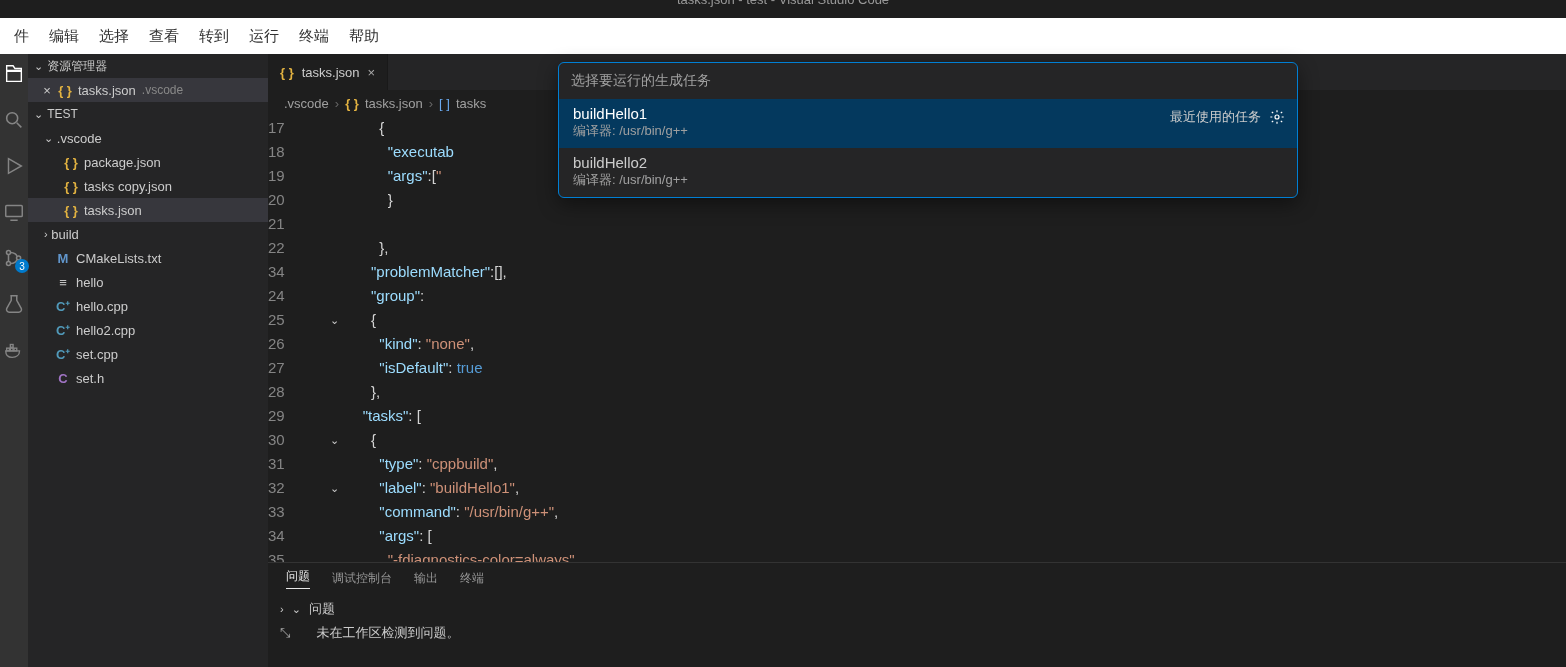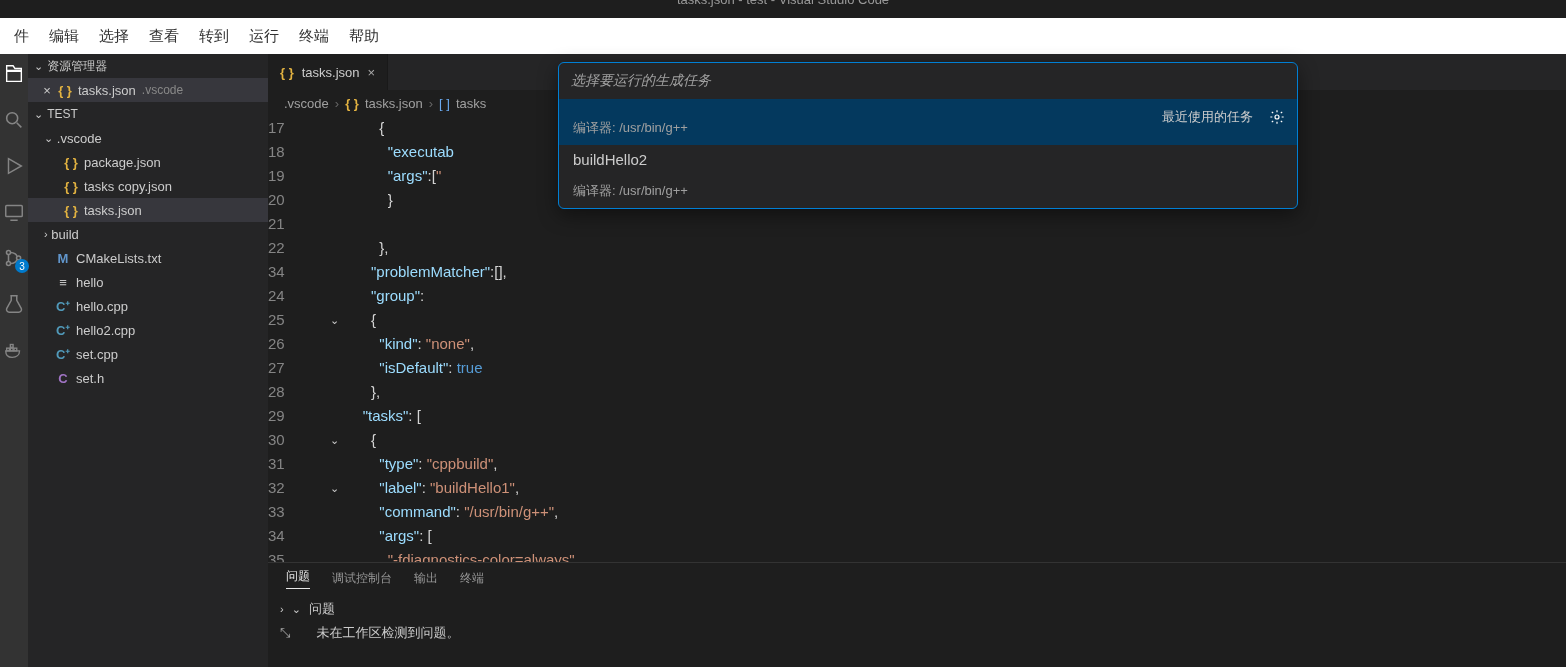--- a/index.html
+++ b/index.html
@@ -50,28 +50,28 @@
 .tok-punc { color: #d4d4d4; }
 .tok-bool { color: #569cd6; }
 
 .panel { height: 105px; background: #1e1e1e; border-top: 1px solid #333; display: flex; flex-direction: column; }
 .panel-tabs { display: flex; gap: 22px; padding: 4px 18px; font-size: 12px; color: #969696; height: 30px; align-items: center; }
 .panel-tabs .ptab.active { color: #e7e7e7; border-bottom: 1px solid #e7e7e7; padding-bottom: 3px; }
 .panel-body { padding: 4px 12px; color: #ccc; font-size: 13px; }
 .panel-body .row { display: flex; align-items: center; gap: 8px; height: 24px; }
 
 .quickinput { position: absolute; top: 62px; left: 558px; width: 740px; background: #252526; border: 1px solid #007fd4; border-radius: 6px; box-shadow: 0 6px 20px rgba(0,0,0,0.45); z-index: 50; overflow: hidden; }
-.quickinput .qi-input { height: 36px; display: flex; align-items: center; padding: 0 12px; color: #a0a0a0; font-size: 14px; border-bottom: 0; font-style: italic; }
+.quickinput .qi-input { height: 36px; display: flex; align-items: center; padding: 0 12px; color: #a0a0a0; font-size: 14px; border-bottom: 0; }
 .qi-list { }
 .qi-item { padding: 6px 14px 8px 14px; font-size: 14px; position: relative; }
 .qi-item.selected { background: #04395e; color: #fff; }
 .qi-item .title { font-size: 15px; color: #ccc; }
 .qi-item.selected .title { color: #fff; }
-.qi-item .desc { font-size: 13px; color: #a0a0a0; margin-top: 14px; }
-.qi-item .badge-text { position: absolute; right: 44px; top: 9px; font-size: 13px; color: #ccc; }
+.qi-item .desc { font-size: 13px; color: #a0a0a0; margin-top: 0; }
+.qi-item .badge-text { position: absolute; right: 36px; top: 9px; font-size: 13px; color: #ccc; }
 .qi-item.selected .gear { position: absolute; right: 12px; top: 10px; color: #fff; }
 
 .ellipsis { color: #ccc; font-size: 16px; letter-spacing: 2px; }
 
 svg { display: block; }
 
 .chev, .chev-r { font-size: 11px; color: #ccc; }
 </style>
 </head>
 <body>
@@ -269,20 +269,21 @@
     </div>
   </div>
 </div>
 
 <div class="quickinput">
   <div class="qi-input">
     <span>选择要运行的生成任务</span>
   </div>
   <div class="qi-list">
     <div class="qi-item selected">
+      <div class="title">buildHello1</div>
       <div class="desc">编译器: /usr/bin/g++</div>
       <div class="badge-text">最近使用的任务</div>
       <div class="gear">
         <svg width="16" height="16" viewBox="0 0 24 24" fill="none" stroke="currentColor" stroke-width="1.8">
             <circle cx="12" cy="12" r="3"></circle>
             <path d="M12 2v3M12 19v3M4.2 4.2l2.1 2.1M17.7 17.7l2.1 2.1M2 12h3M19 12h3M4.2 19.8l2.1-2.1M17.7 6.3l2.1-2.1"></path>
           </svg>
       </div>
     </div>
     <div class="qi-item">

